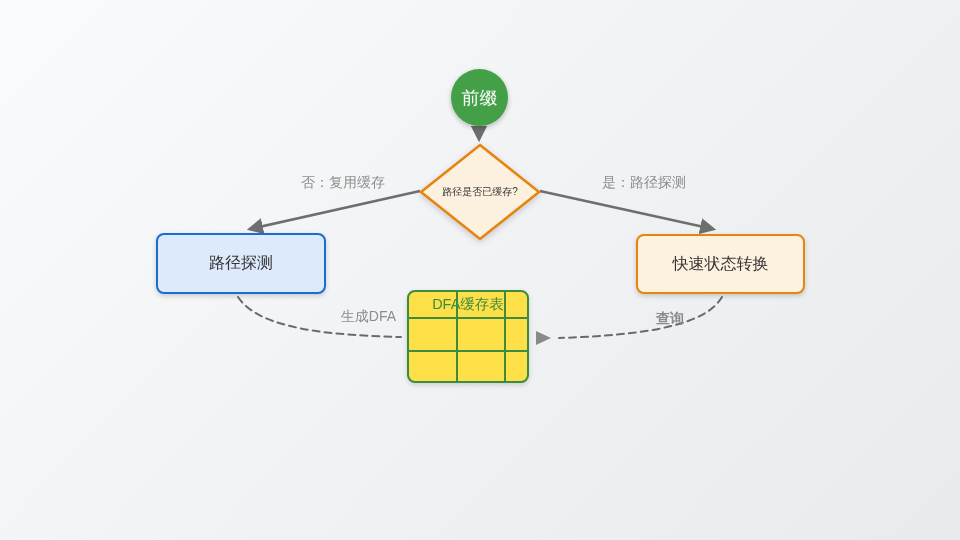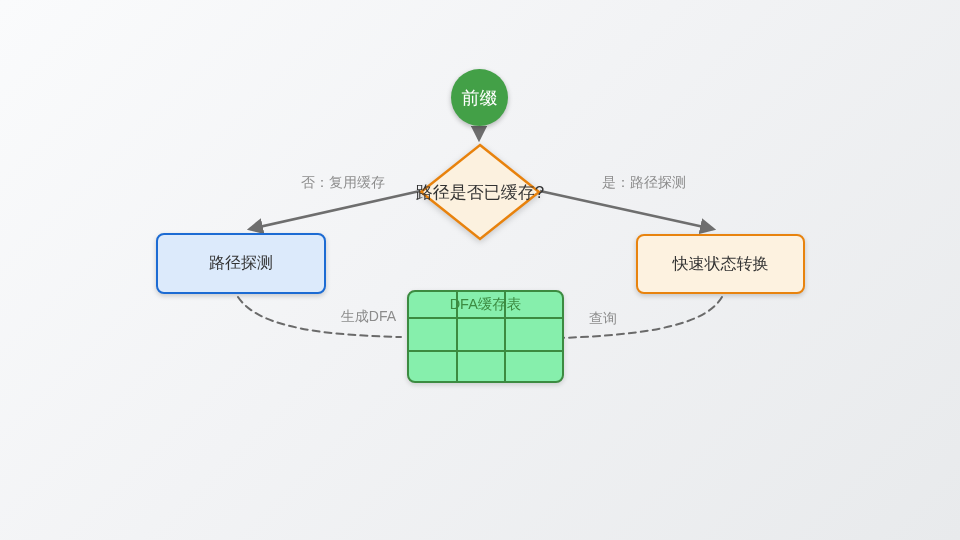--- a/index.html
+++ b/index.html
@@ -16,60 +16,60 @@
 
   .circle-node{
     left:451px;top:69px;width:57px;height:57px;border-radius:50%;
     background:#43A047;color:#FFFFFF;font-size:18px;
     box-shadow:0 2px 5px rgba(0,0,0,0.25);
   }
 
   .diamond-shape{fill:#FCF1DF;stroke:#E8820D;stroke-width:2.5;}
   .diamond-label{
     left:415px;top:184px;width:130px;height:16px;
-    font-size:17px;color:#333333;text-align:center;
+    font-size:10px;color:#333333;text-align:center;
   }
 
   .rect-node{
     border-radius:8px;font-size:16px;color:#333333;
     box-shadow:0 2px 5px rgba(0,0,0,0.18);
   }
   .left-box{
     left:156px;top:233px;width:170px;height:61px;
     background:#DCEAFB;border:2.5px solid #1C6BD3;
   }
   .right-box{
     left:636px;top:234px;width:169px;height:60px;
     background:#FDF2E0;border:2.5px solid #E8830E;
   }
 
   .table-node{
-    position:absolute;left:407px;top:290px;width:157px;height:93px;
-    background:#86efac;border:2.5px solid #3C8B41;border-radius:8px;
+    position:absolute;left:407px;top:290px;width:122px;height:93px;
+    background:#fde047;border:2.5px solid #3C8B41;border-radius:8px;
     box-sizing:border-box;box-shadow:0 2px 5px rgba(0,0,0,0.15);
     overflow:hidden;
   }
   .table-node .vline{position:absolute;top:0;bottom:0;width:1.5px;background:#3C8B41;}
   .table-node .vline.v1{left:47px;}
   .table-node .vline.v2{left:95px;}
   .table-node .hline{position:absolute;left:0;right:0;height:1.5px;background:#3C8B41;}
   .table-node .hline.h1{top:25px;}
   .table-node .hline.h2{top:58px;}
   .table-title{
     position:absolute;left:0;top:3px;width:100%;text-align:center;
     font-size:14.5px;color:#3C8B41;
   }
 
   .edge-label{
     position:absolute;color:#8C8C8C;font-size:14px;text-align:center;
   }
   .label-no{left:278px;top:174px;width:130px;}
   .label-yes{left:579px;top:174px;width:130px;}
   .label-generate{left:306px;top:308px;width:90px;text-align:right;}
-  .label-query{left:573px;top:310px;width:60px;}
+  .label-query{left:640px;top:310px;width:60px;font-weight:bold;}
 
   .solid-edge{stroke:#6E6E6E;stroke-width:2.5;fill:none;}
   .dashed-edge{stroke:#6A6A6A;stroke-width:2;fill:none;stroke-dasharray:7 5;stroke-linecap:round;}
   .small-head{fill:#8A8A8A;stroke:none;}
   .shadowed{filter:drop-shadow(0 2px 3px rgba(0,0,0,0.18));}
 </style>
 </head>
 <body>
 
 <div class="canvas">

